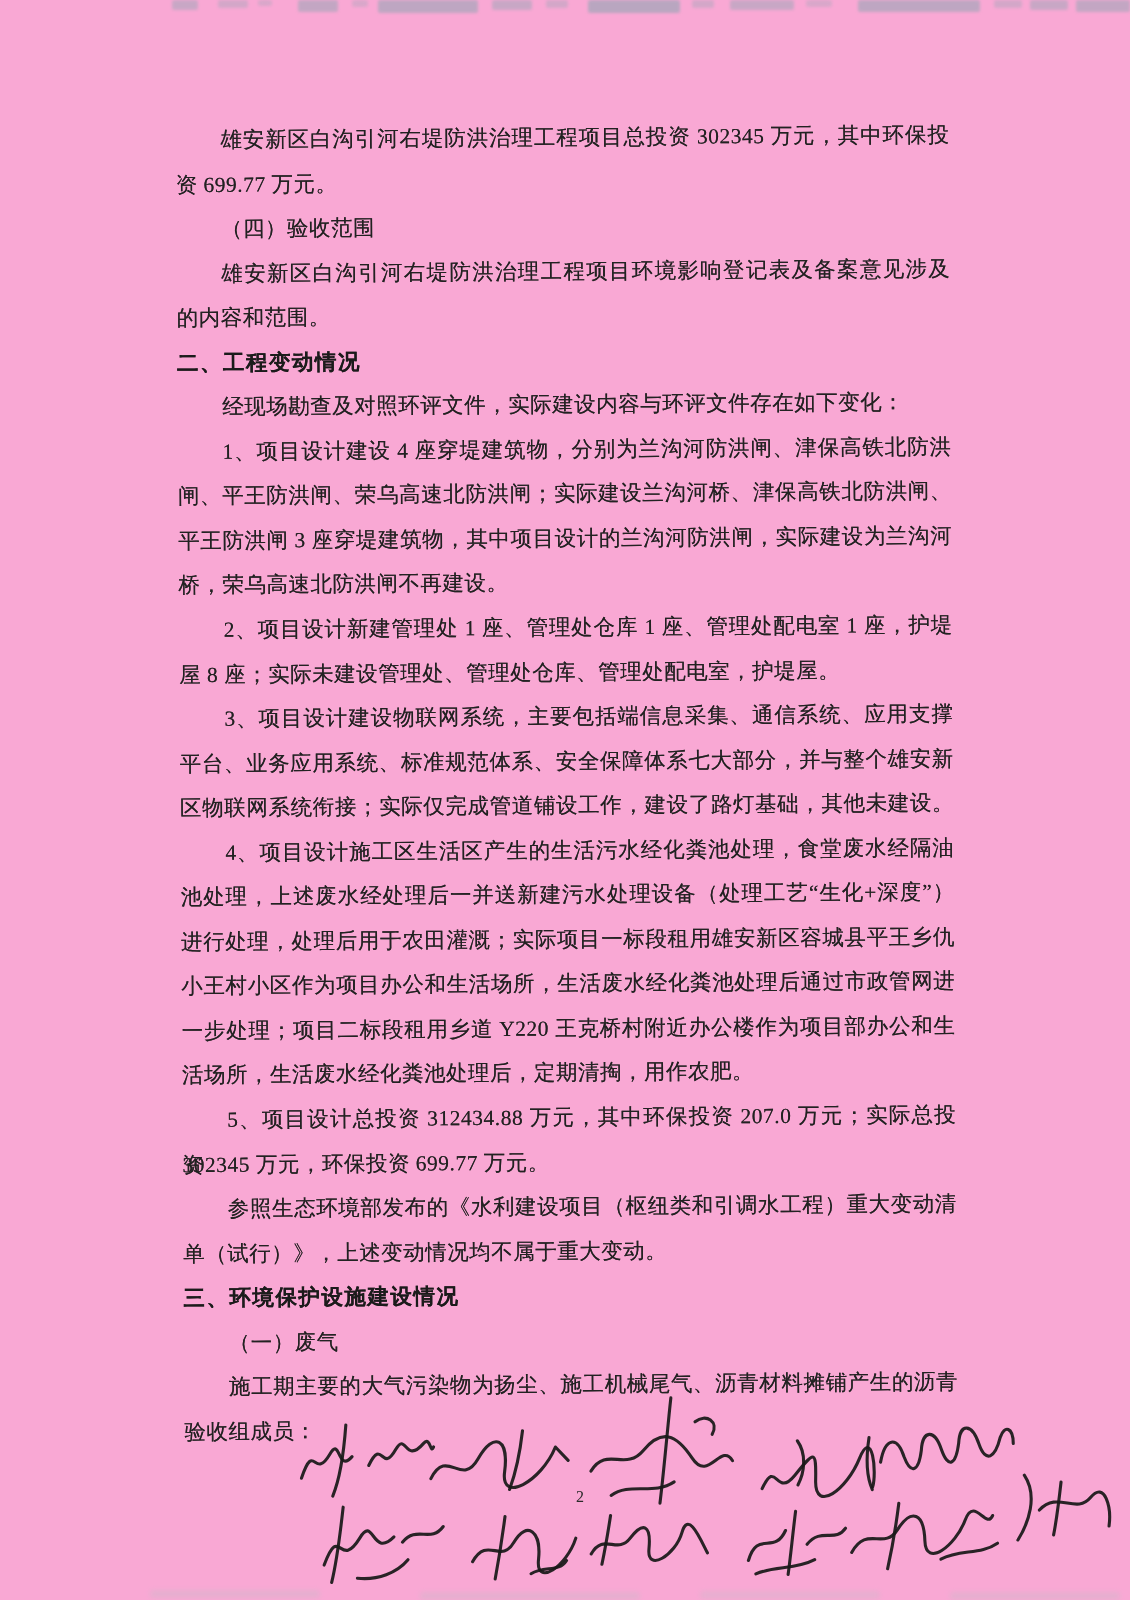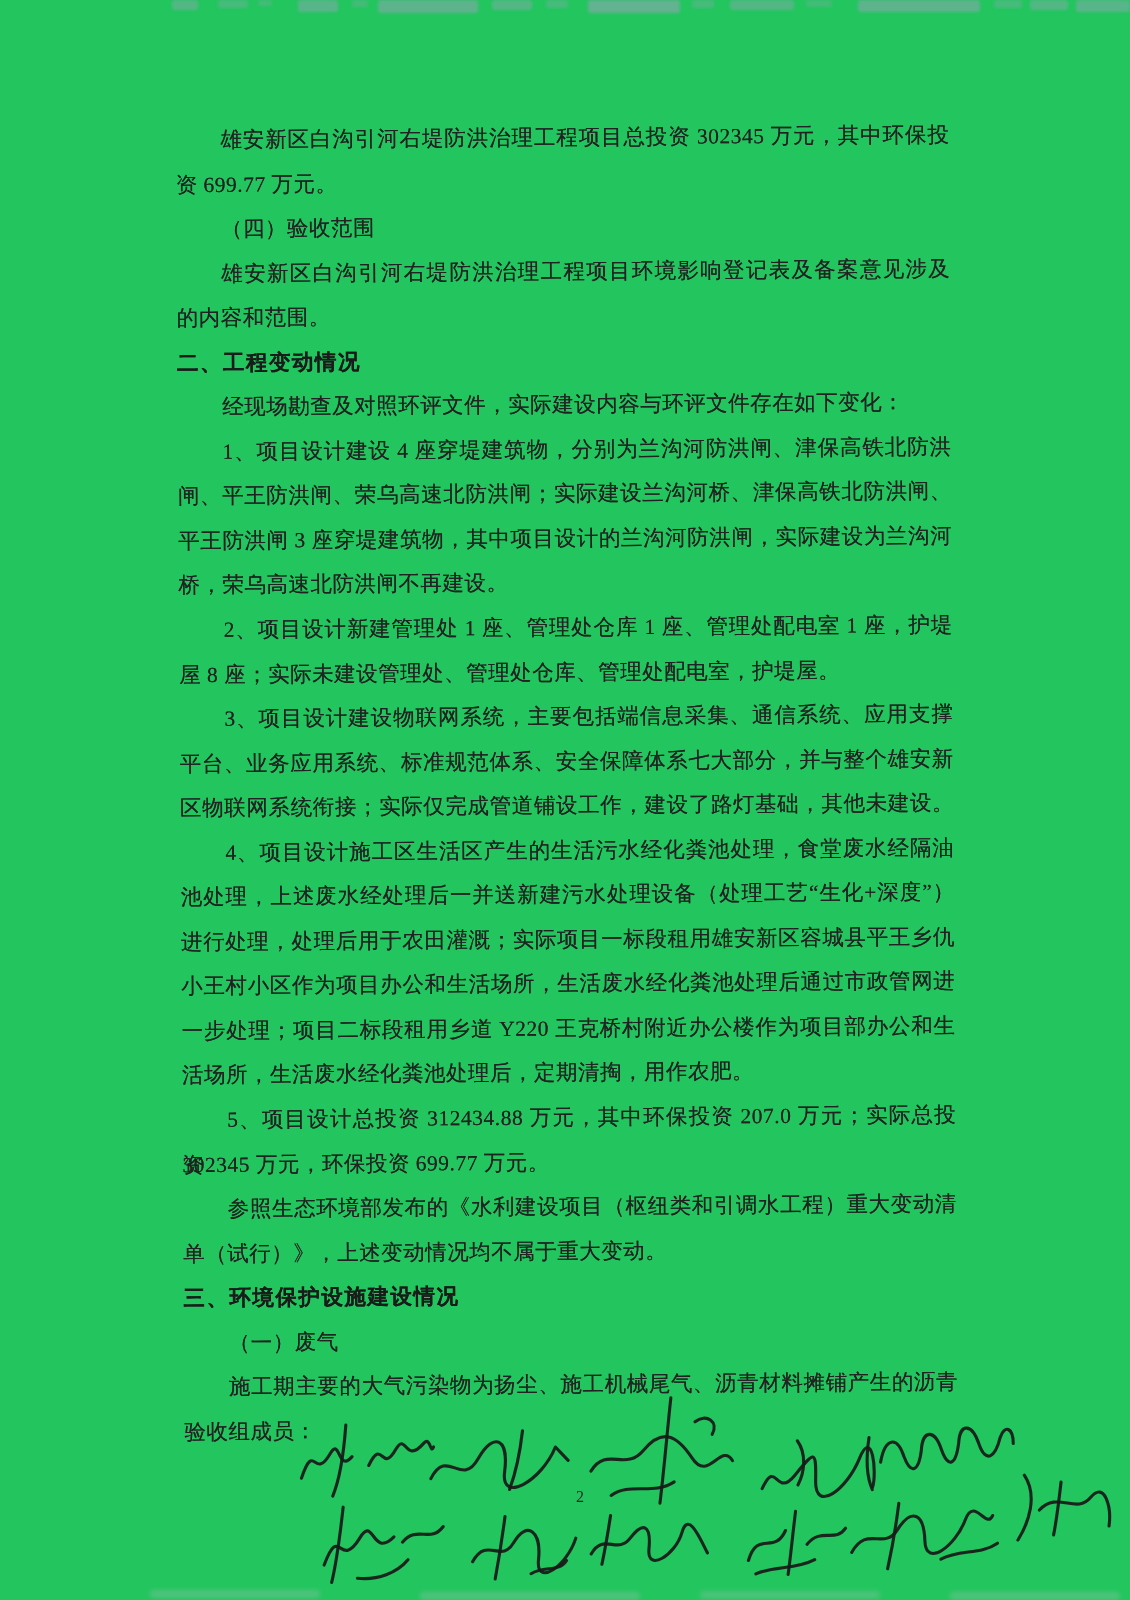--- a/index.html
+++ b/index.html
@@ -1,19 +1,19 @@
 <!DOCTYPE html>
 <html><head>
 <meta charset="utf-8">
 <style>
   * { margin:0; padding:0; box-sizing:border-box; }
   html,body { background:#e8e8e8; }
   .page {
     position:relative; width:1130px; height:1600px;
-    background:#22c55e; overflow:hidden;
+    background:#f9a8d4; overflow:hidden;
     font-family:"Liberation Serif","DejaVu Serif",serif;
     color:#1f1f1f;
   }
   
   .content {
     position:absolute; left:178px; top:116px; width:774px;
     transform:rotate(-0.4deg); transform-origin:40% 30%;
   }
   .ln {
     height:44.55px; line-height:44.55px;

